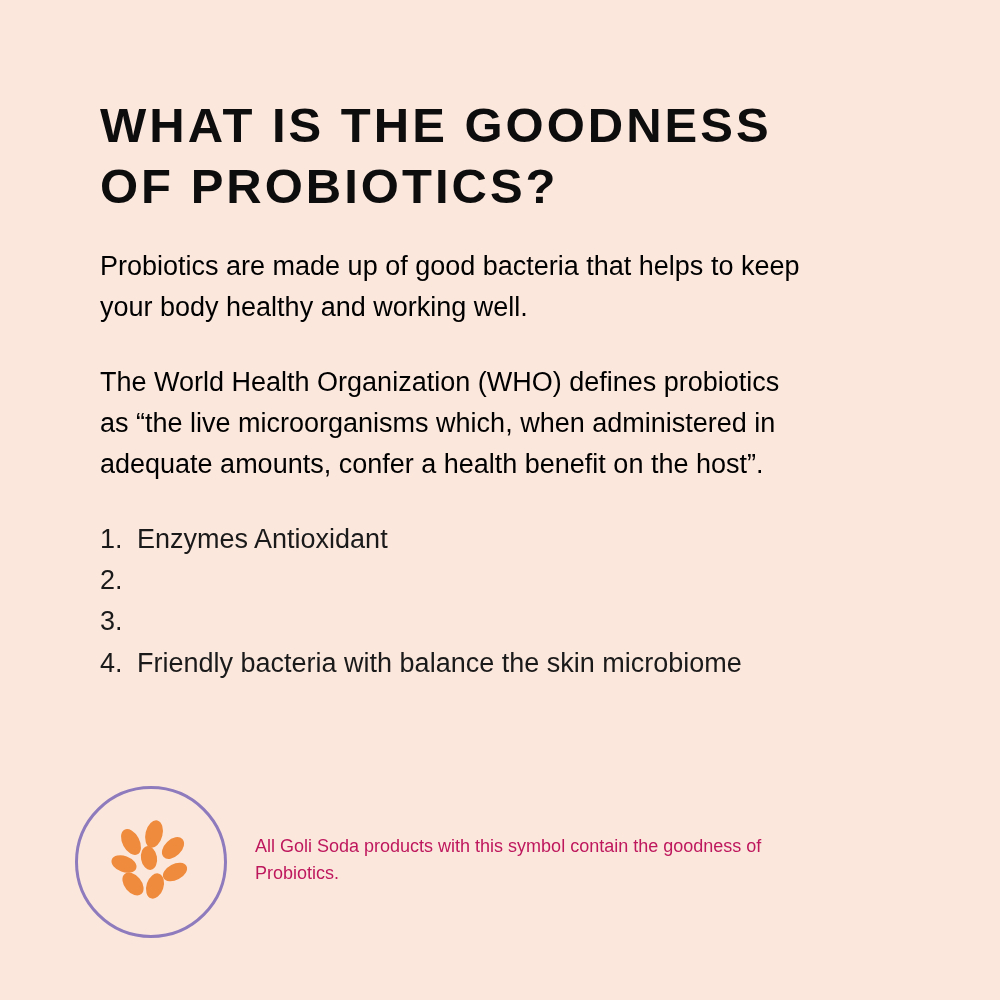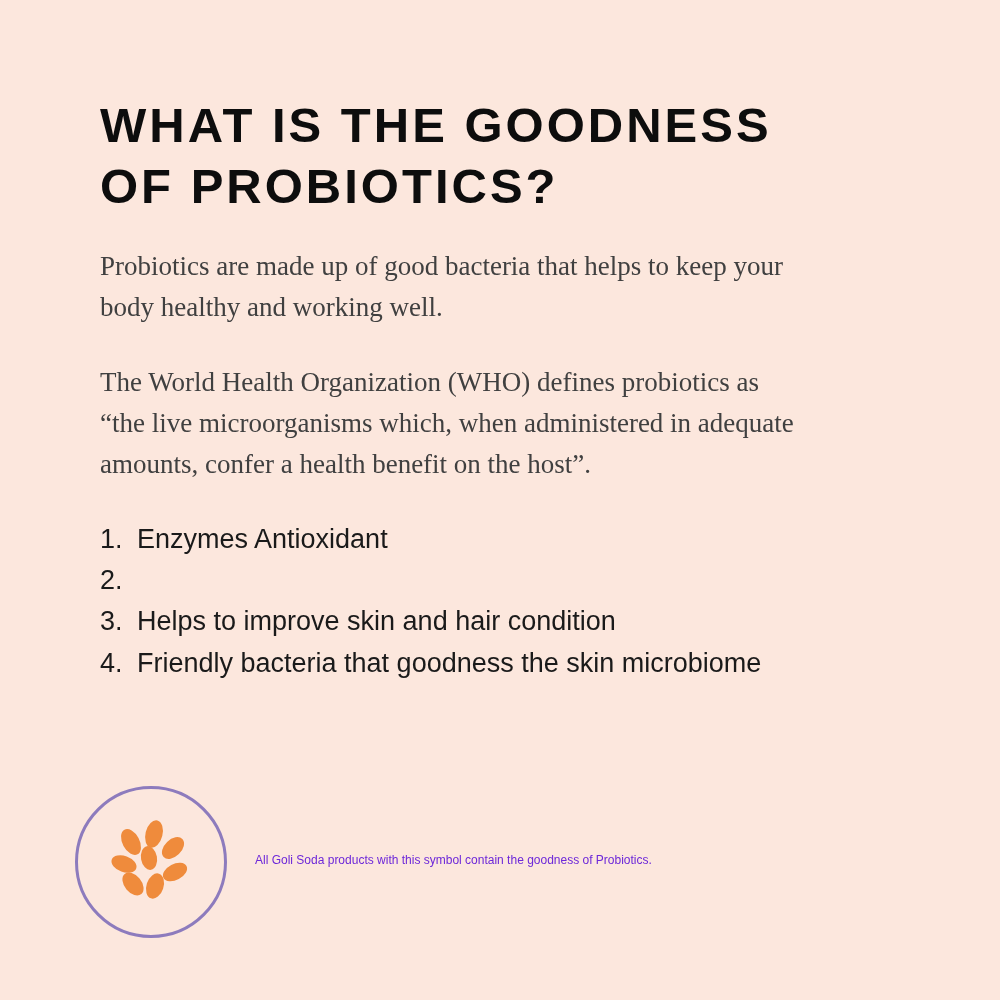--- a/index.html
+++ b/index.html
@@ -28,23 +28,22 @@
     letter-spacing: 3px;
     text-transform: uppercase;
     margin: 0 0 28px 0;
     color: #0d0d0d;
   }
   .para {
     font-size: 27px;
     line-height: 1.52;
     margin: 0 0 34px 0;
     max-width: 810px;
-    color: #404040;
+    color: #000000;
     font-weight: 400;
-    font-family: Liberation Serif, serif;
   }
   .para.second {
   }
   .benefit-list {
     list-style: none;
     margin: 0;
     padding: 0;
   }
   .benefit-item {
     font-size: 27px;
@@ -69,24 +68,24 @@
     height: 152px;
     flex: 0 0 152px;
     border-radius: 50%;
     border: 3px solid #8d7bbd;
     display: flex;
     align-items: center;
     justify-content: center;
     box-sizing: border-box;
   }
   .footer-note {
-    font-size: 12px;
+    font-size: 18px;
     line-height: 1.5;
     max-width: 560px;
-    color: #6d28d9;
+    color: #be185d;
     padding-bottom: 4px;
   }
 </style>
 </head>
 <body>
 
 <div class="page">
 
   <h1 class="headline">What is the goodness of probiotics?</h1>
 
@@ -97,25 +96,24 @@
   <ul class="benefit-list">
     <li class="benefit-item">
       <span class="benefit-num">1.</span>
       <span class="benefit-text">Enzymes Antioxidant</span>
     </li>
     <li class="benefit-item">
       <span class="benefit-num">2.</span>
     </li>
     <li class="benefit-item">
       <span class="benefit-num">3.</span>
-      <span class="benefit-text">Helps to improve skin and hair condition</span>
     </li>
     <li class="benefit-item">
       <span class="benefit-num">4.</span>
-      <span class="benefit-text">Friendly bacteria that goodness the skin microbiome</span>
+      <span class="benefit-text">Friendly bacteria with balance the skin microbiome</span>
     </li>
   </ul>
 
   <div class="footer">
     <div class="probiotic-badge">
       <span>
         <svg width="108" height="108" viewBox="0 0 108 108" aria-hidden="true">
           <g fill="#ef8b3c">
             <ellipse cx="34" cy="36" rx="8.5" ry="14" transform="rotate(-28 34 36)"></ellipse>
             <ellipse cx="57" cy="28" rx="8.5" ry="14" transform="rotate(14 57 28)"></ellipse>

